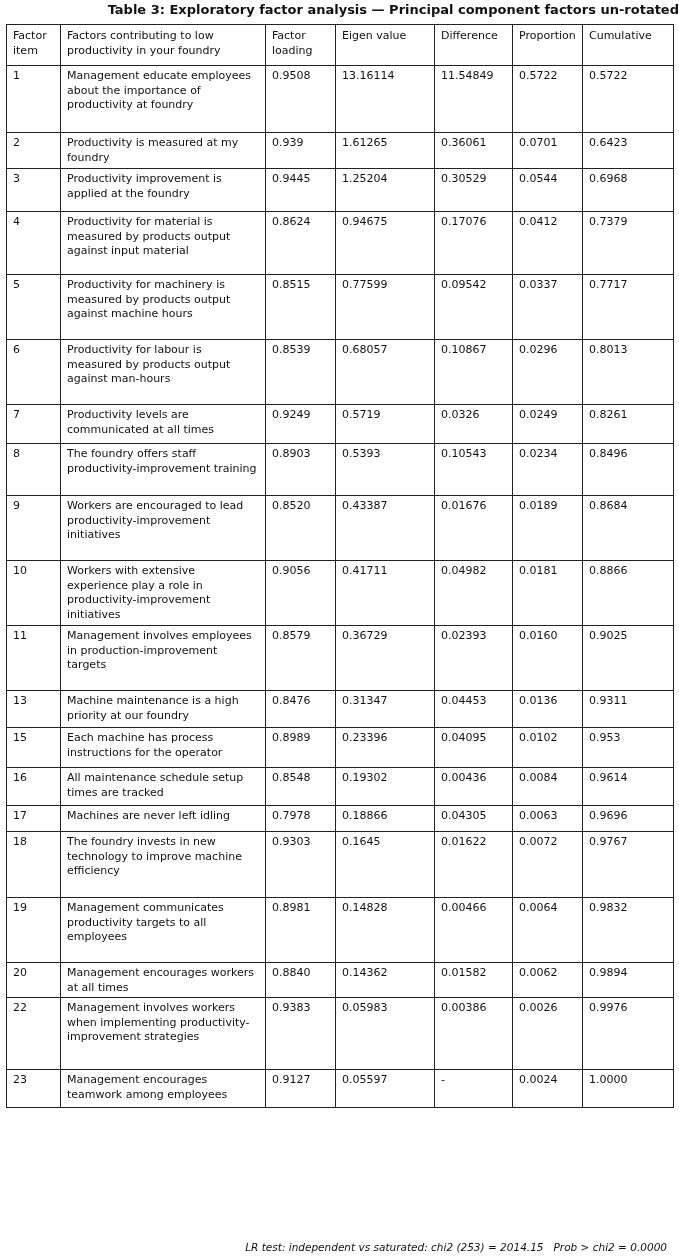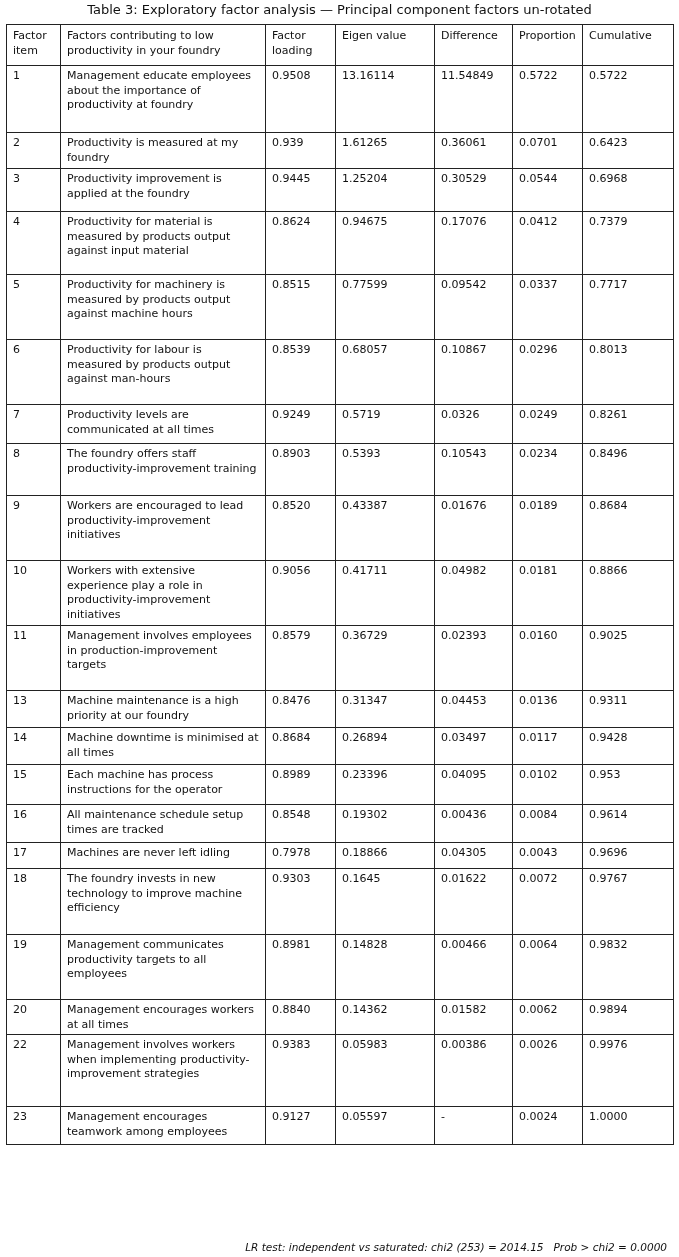--- a/index.html
+++ b/index.html
@@ -1,19 +1,19 @@
 <!DOCTYPE html>
 <html><head>
 <meta charset="utf-8">
 <style>
   html, body { margin: 0; padding: 0; background: #ffffff; }
   body { width: 679px; height: 1257px; position: relative; overflow: hidden;
          font-family: "DejaVu Sans", sans-serif; color: #111; }
-  .title { position: absolute; top: 2px; left: 0; width: 679px; text-align: center;
-           font-weight: normal; font-size: 13px; line-height: 16px; }
+  .title { position: absolute; top: 2px; left: 0; width: 679px; text-align: right;
+           font-weight: bold; font-size: 13px; line-height: 16px; }
   table { position: absolute; top: 24px; left: 6px; width: 667px;
           border-collapse: collapse; table-layout: fixed; font-size: 11px; line-height: 14.5px; }
   td, th { border: 1px solid #222; vertical-align: top; text-align: left;
            padding: 3px 6px 0 6px; font-weight: normal; overflow: hidden; }
   th { padding-top: 4px; }
   .footnote { position: absolute; top: 1240px; right: 12px; font-style: italic;
               font-size: 10.5px; line-height: 14px; white-space: pre; }
 </style>
 </head>
 <body>
@@ -143,29 +143,20 @@
       </tr>
       <tr style="height: 37px;">
         <td>13</td>
         <td>Machine maintenance is a high priority at our foundry</td>
         <td>0.8476</td>
         <td>0.31347</td>
         <td>0.04453</td>
         <td>0.0136</td>
         <td>0.9311</td>
       </tr>
-      <tr style="height: 37px;">
-        <td>14</td>
-        <td>Machine downtime is minimised at all times</td>
-        <td>0.8684</td>
-        <td>0.26894</td>
-        <td>0.03497</td>
-        <td>0.0117</td>
-        <td>0.9428</td>
-      </tr>
       <tr style="height: 40px;">
         <td>15</td>
         <td>Each machine has process instructions for the operator</td>
         <td>0.8989</td>
         <td>0.23396</td>
         <td>0.04095</td>
         <td>0.0102</td>
         <td>0.953</td>
       </tr>
       <tr style="height: 38px;">
@@ -176,21 +167,21 @@
         <td>0.00436</td>
         <td>0.0084</td>
         <td>0.9614</td>
       </tr>
       <tr style="height: 26px;">
         <td>17</td>
         <td>Machines are never left idling</td>
         <td>0.7978</td>
         <td>0.18866</td>
         <td>0.04305</td>
-        <td>0.0043</td>
+        <td>0.0063</td>
         <td>0.9696</td>
       </tr>
       <tr style="height: 66px;">
         <td>18</td>
         <td>The foundry invests in new technology to improve machine efficiency</td>
         <td>0.9303</td>
         <td>0.1645</td>
         <td>0.01622</td>
         <td>0.0072</td>
         <td>0.9767</td>

